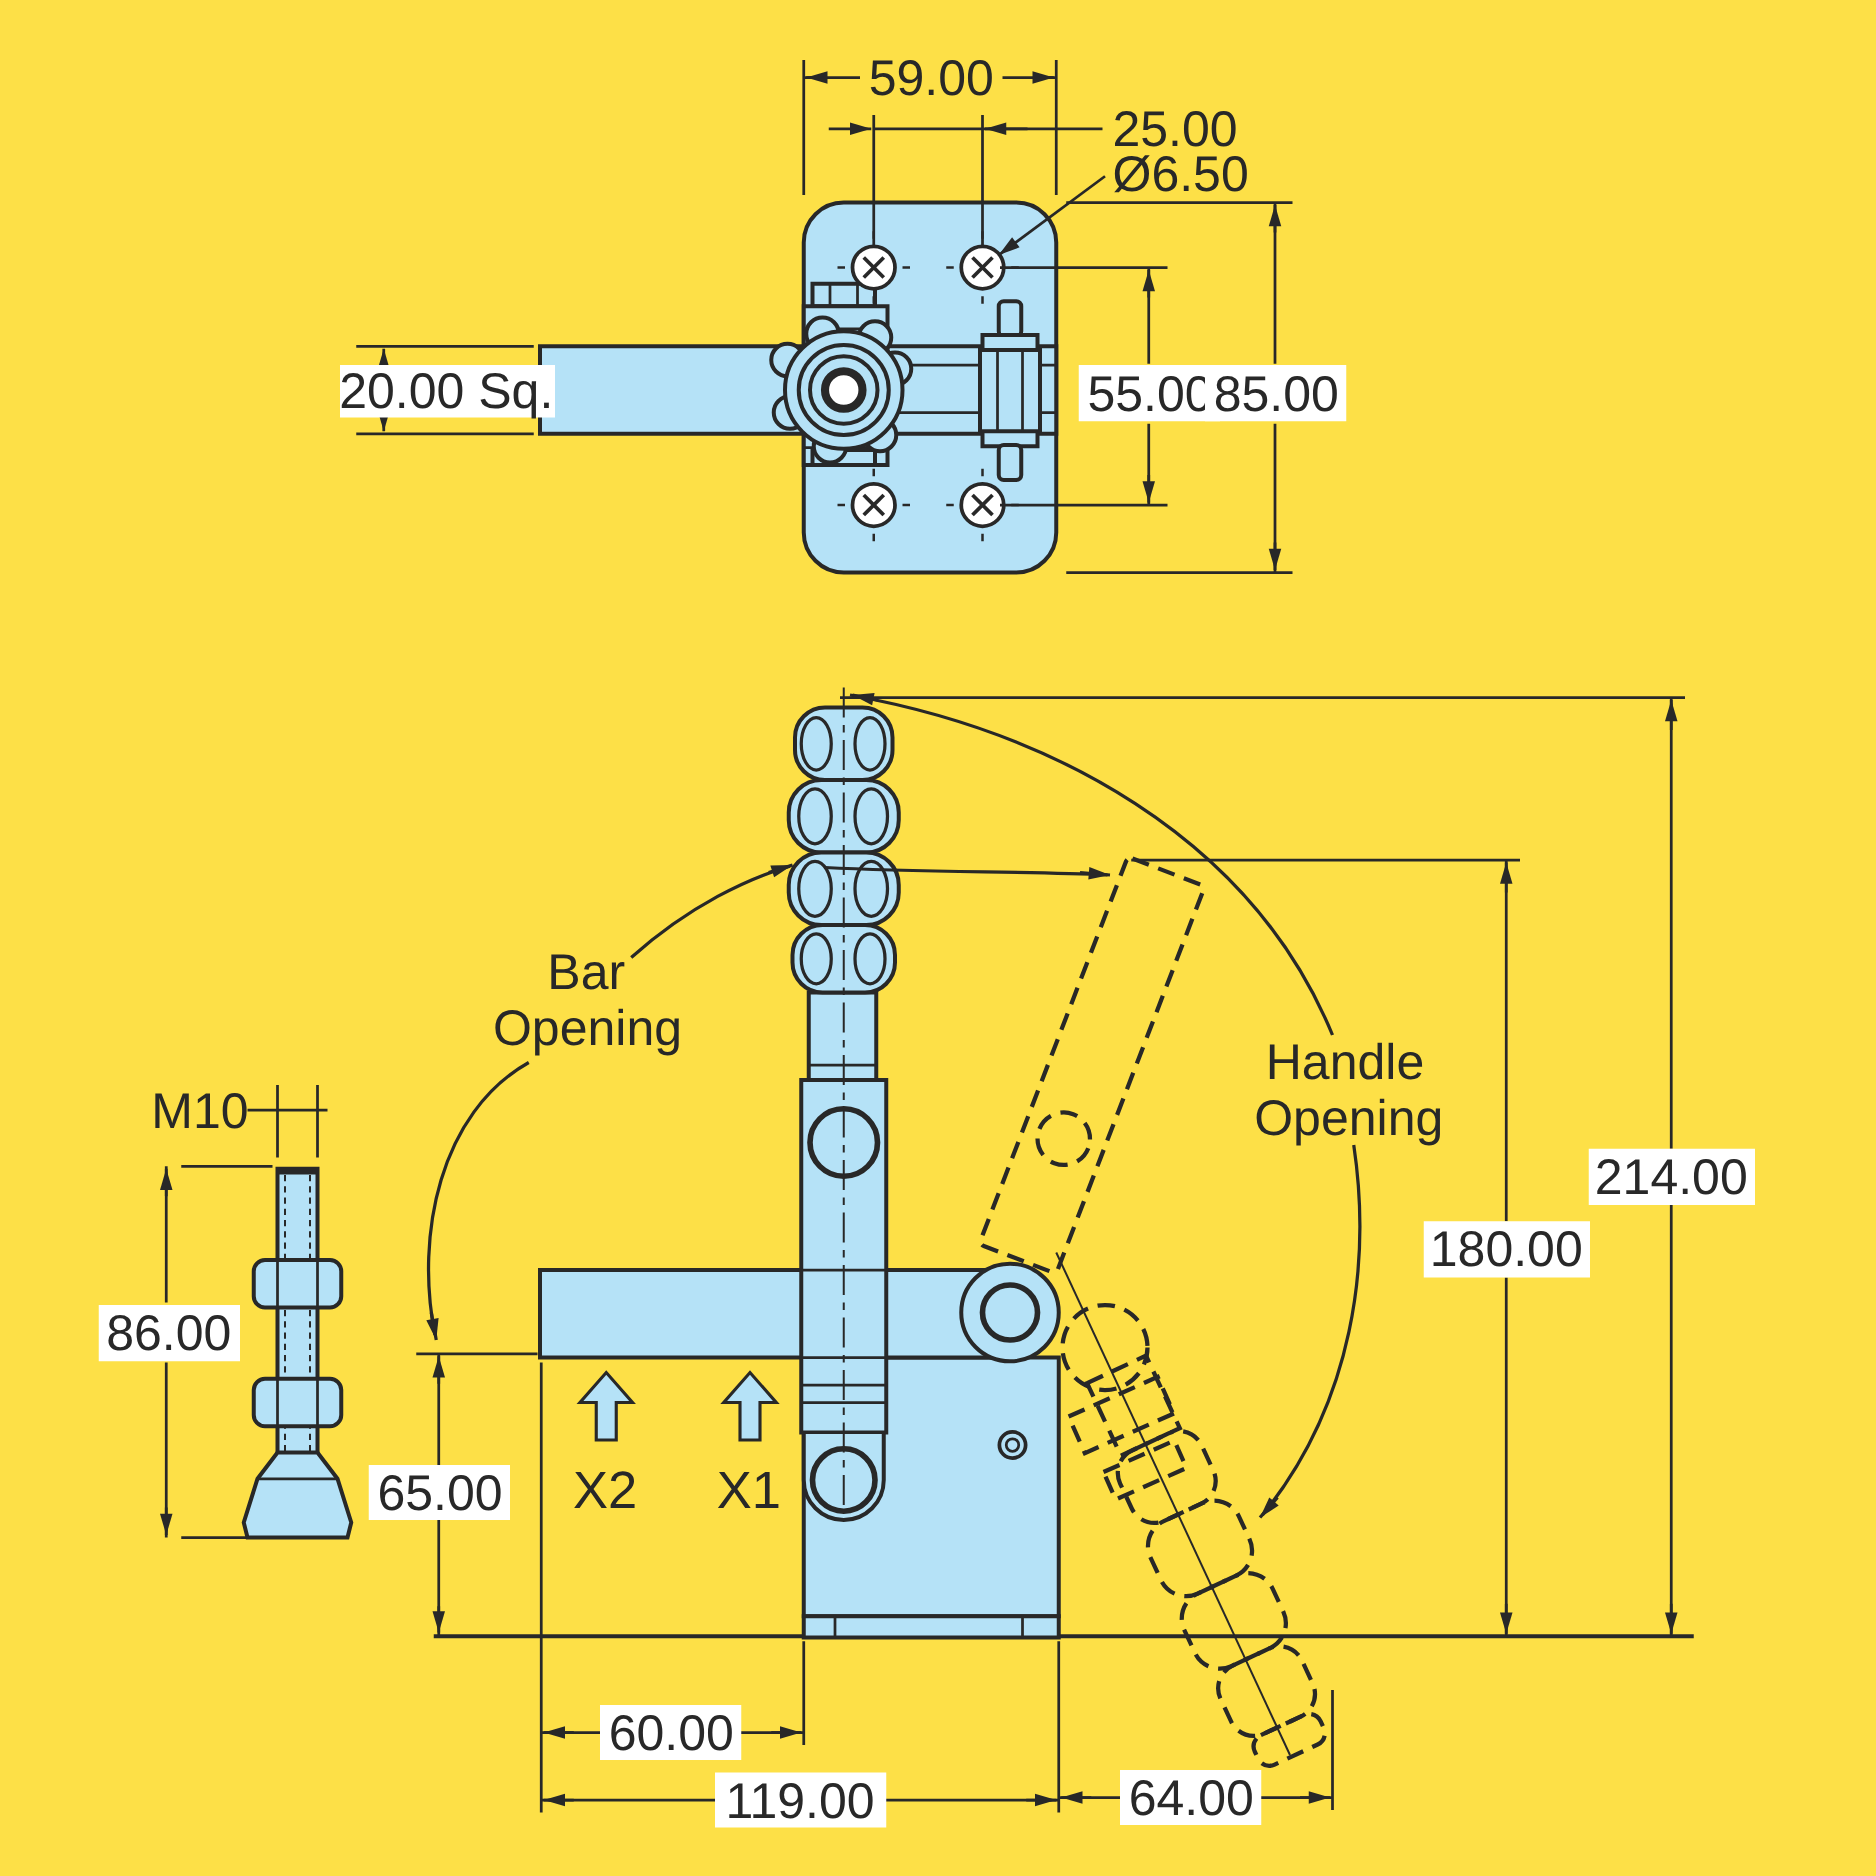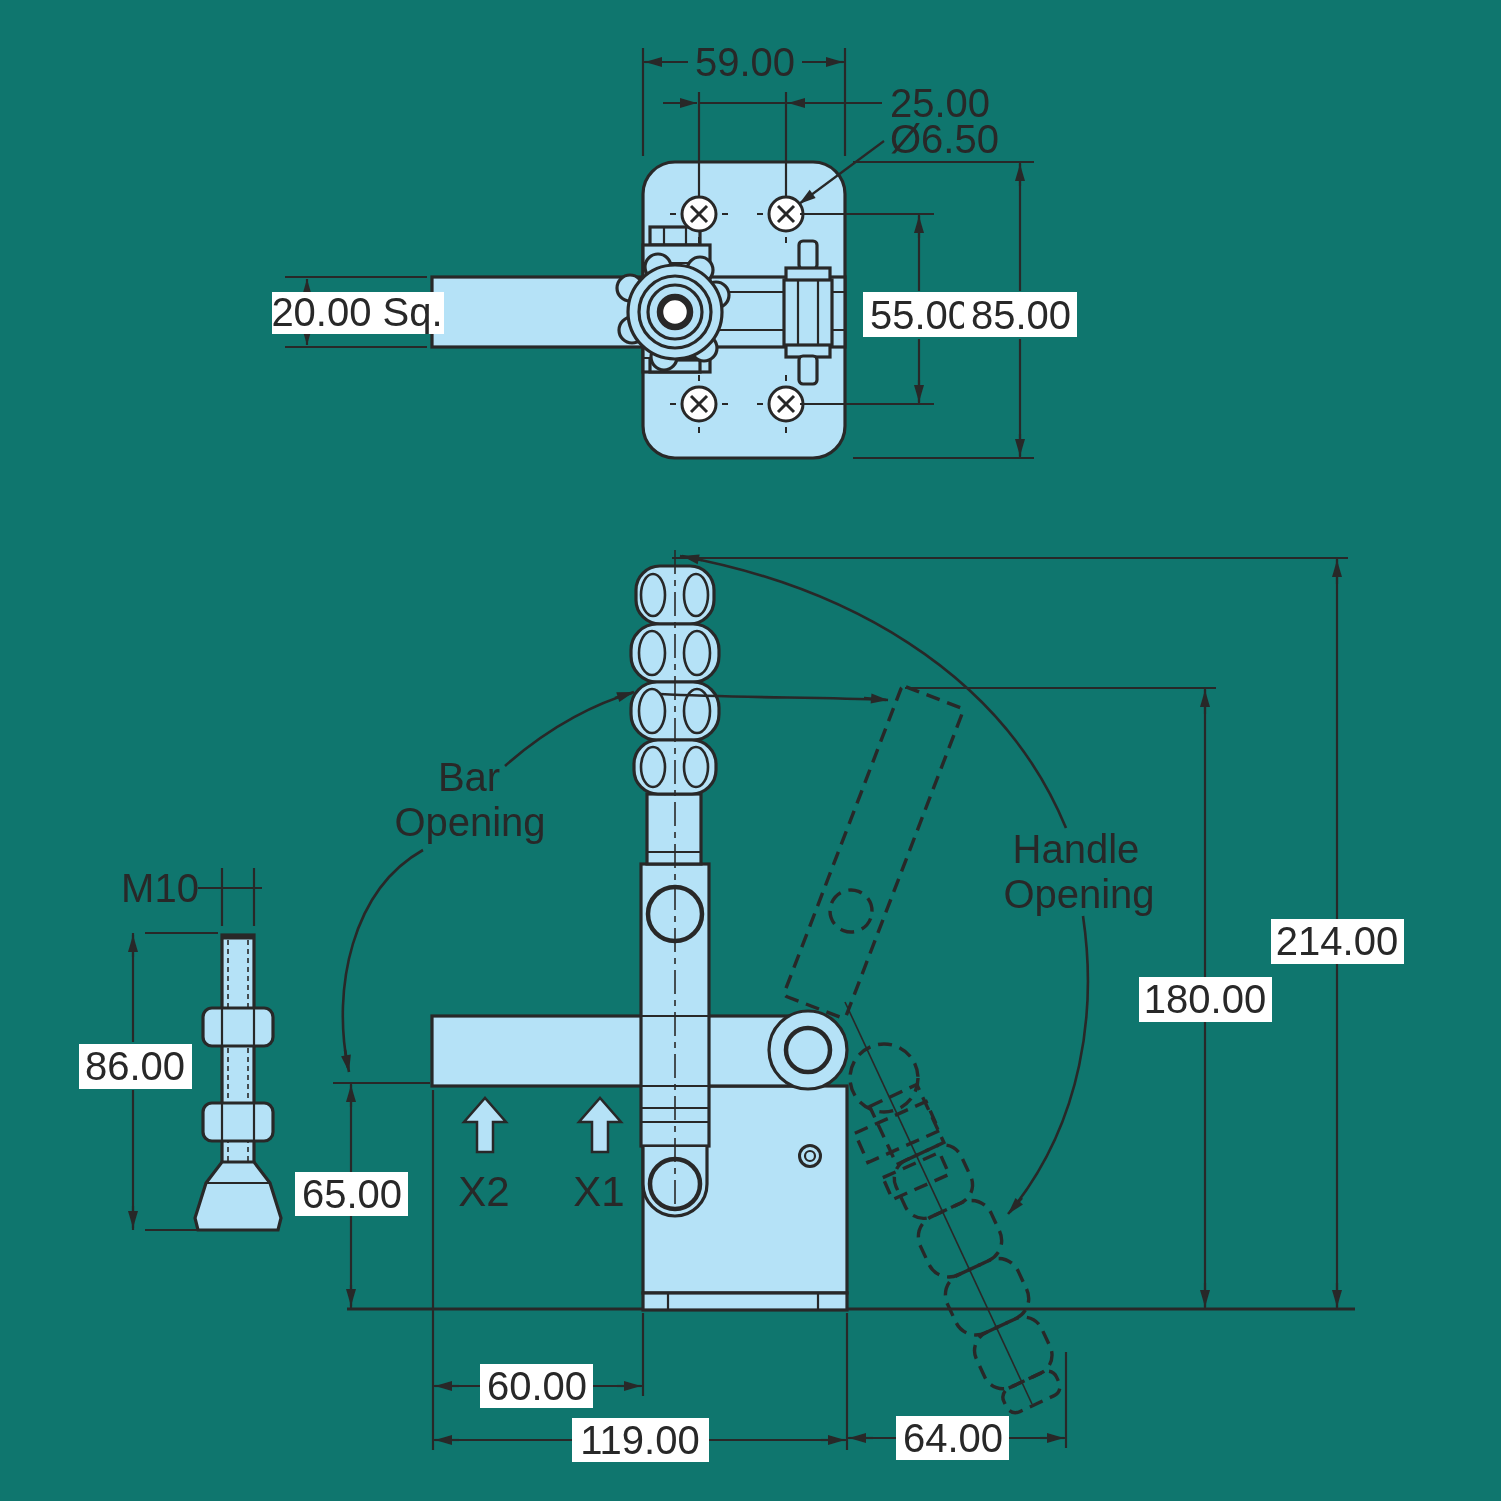--- a/index.html
+++ b/index.html
@@ -1,16 +1,16 @@
 <!DOCTYPE html>
 <html><head>
 <meta charset="utf-8">
 <style>
   html,body{margin:0;padding:0;background:#ffffff;}
-  .stage{width:1501px;height:1501px;position:relative;background:#0f766e;overflow:hidden;}
+  .stage{width:1501px;height:1501px;position:relative;background:#fde047;overflow:hidden;}
   svg{display:block;}
   text{font-family:"Liberation Sans", sans-serif; fill:#282828;}
   .dimtext{font-size:40px;}
   .lbltext{font-size:40px;}
   .xtext{font-size:42px;}
   .outline{stroke:#282828;stroke-width:3.2;fill:none;}
   .part{fill:#B5E2F7;stroke:#282828;stroke-width:3.2;}
   .thin{stroke:#282828;stroke-width:2.2;fill:none;}
   .dimline{stroke:#282828;stroke-width:2.2;fill:none;}
   .phantom{stroke:#282828;stroke-width:3.4;fill:none;stroke-dasharray:14 8;}

